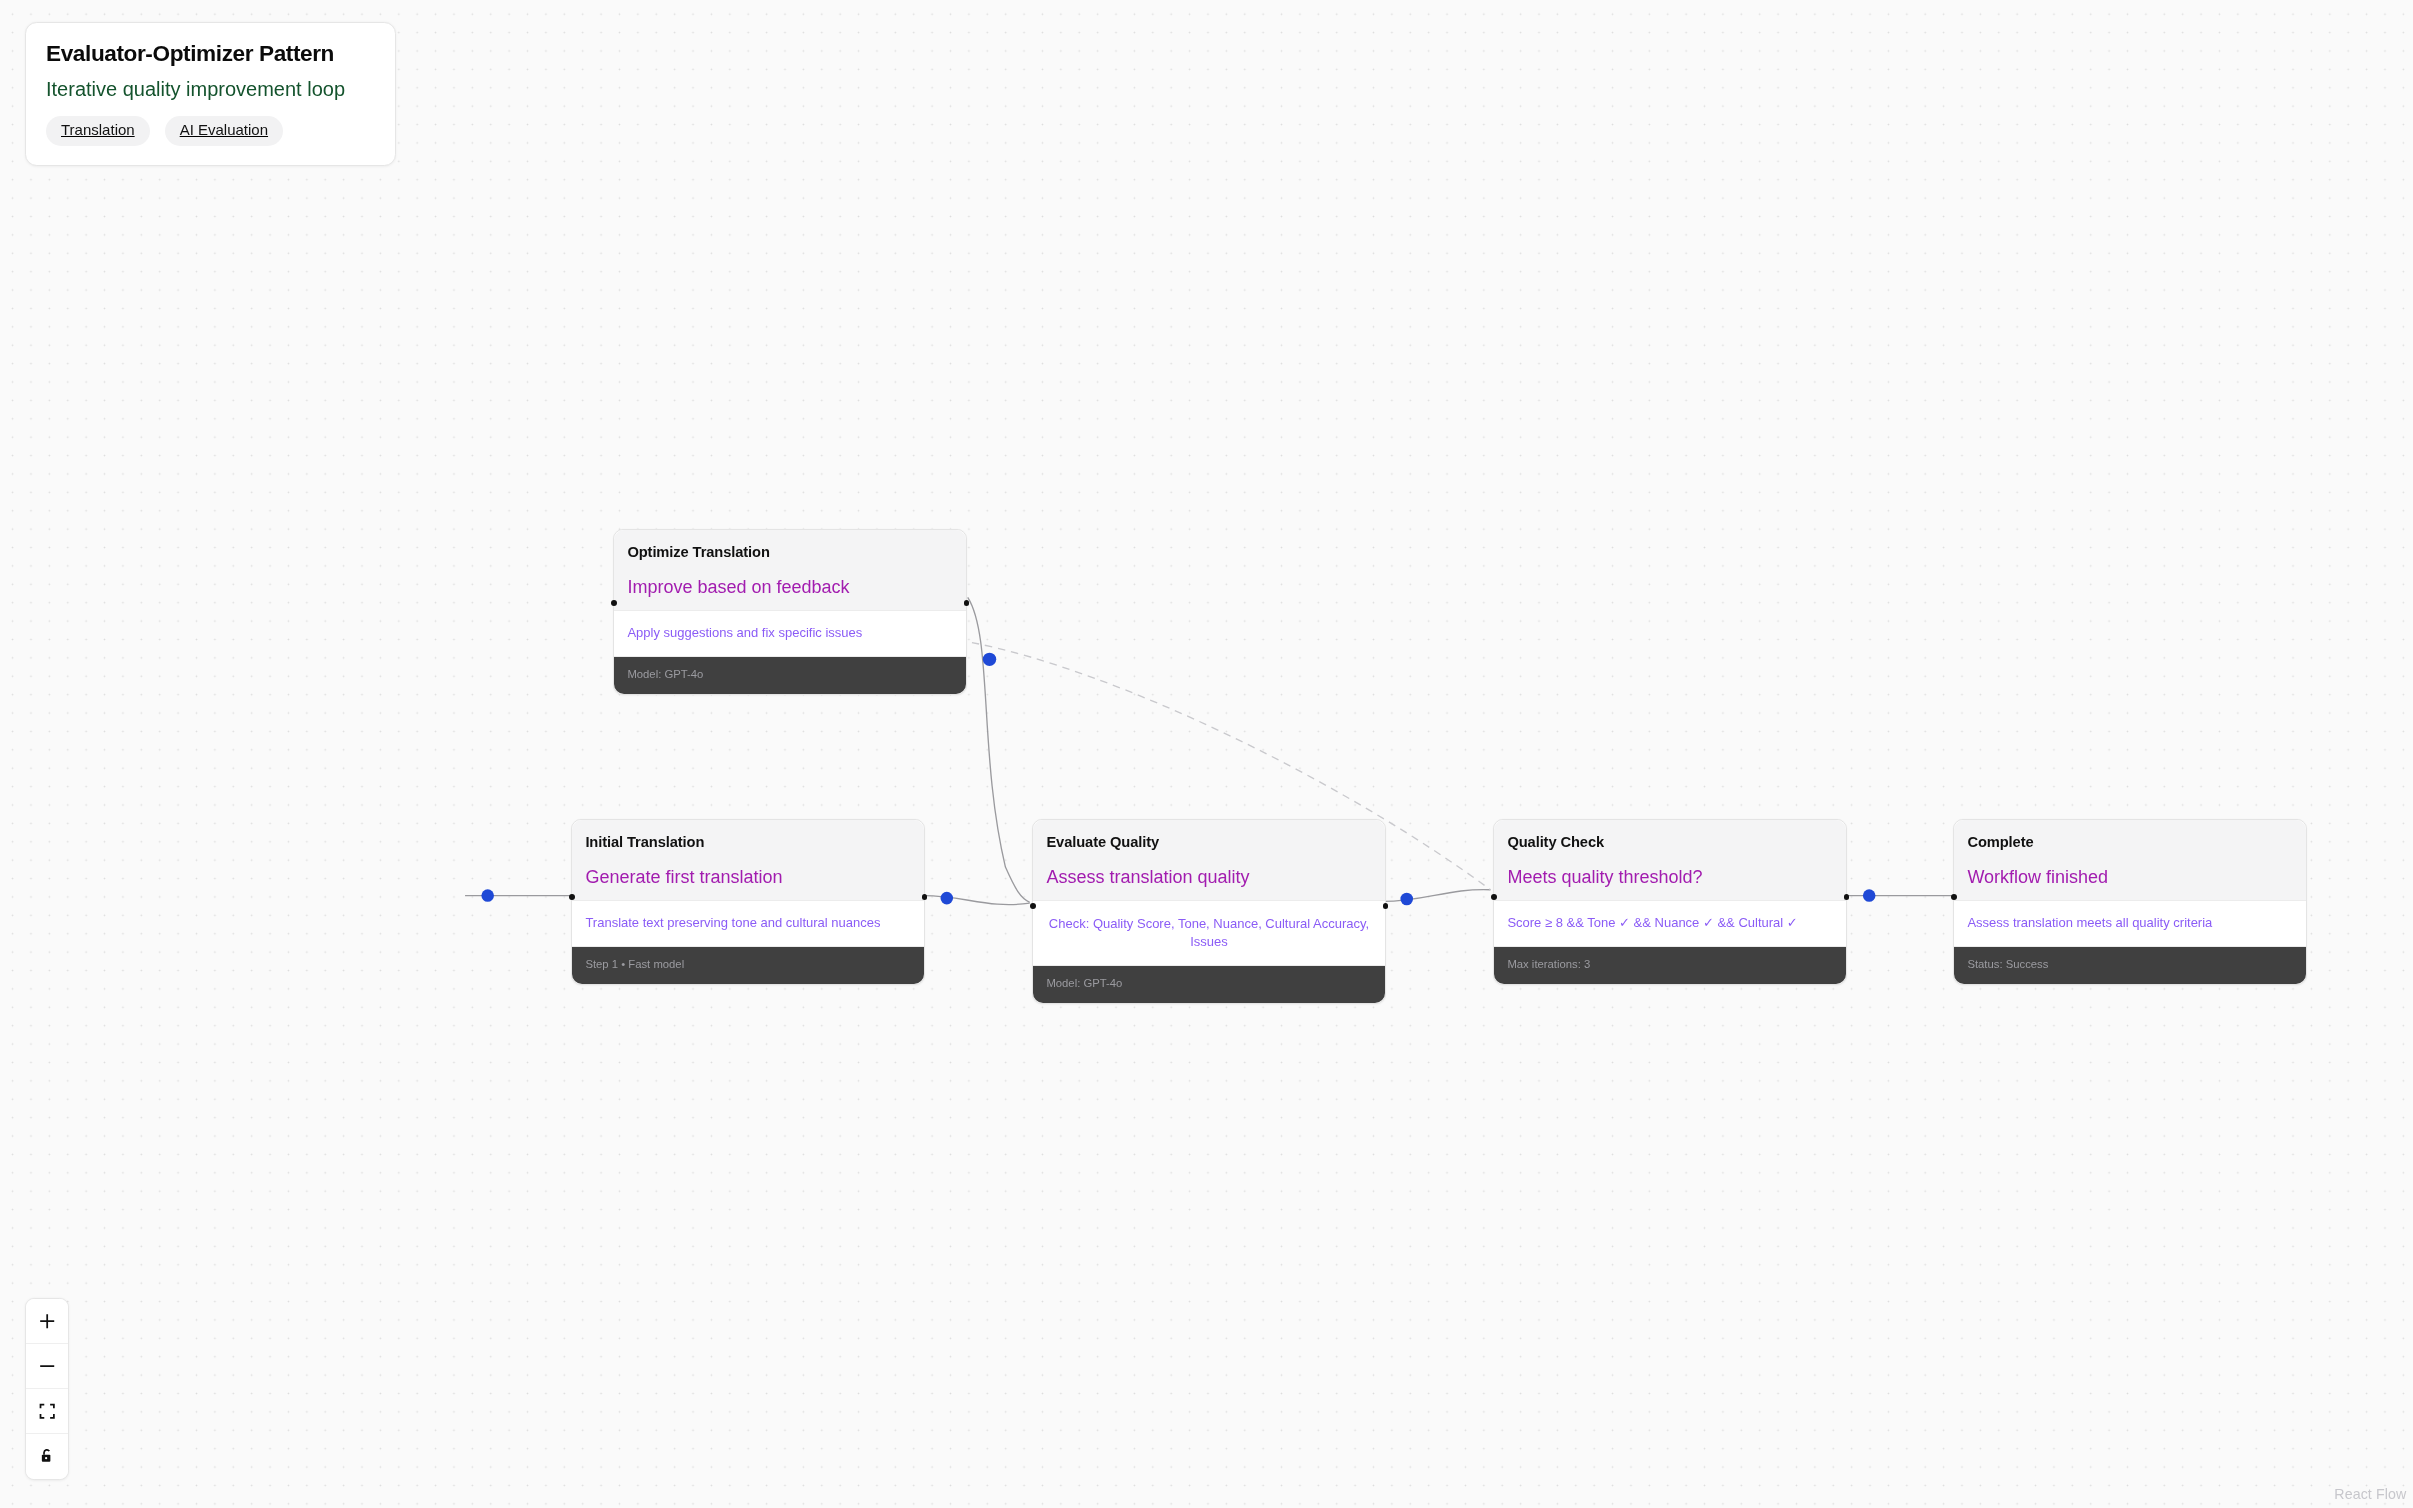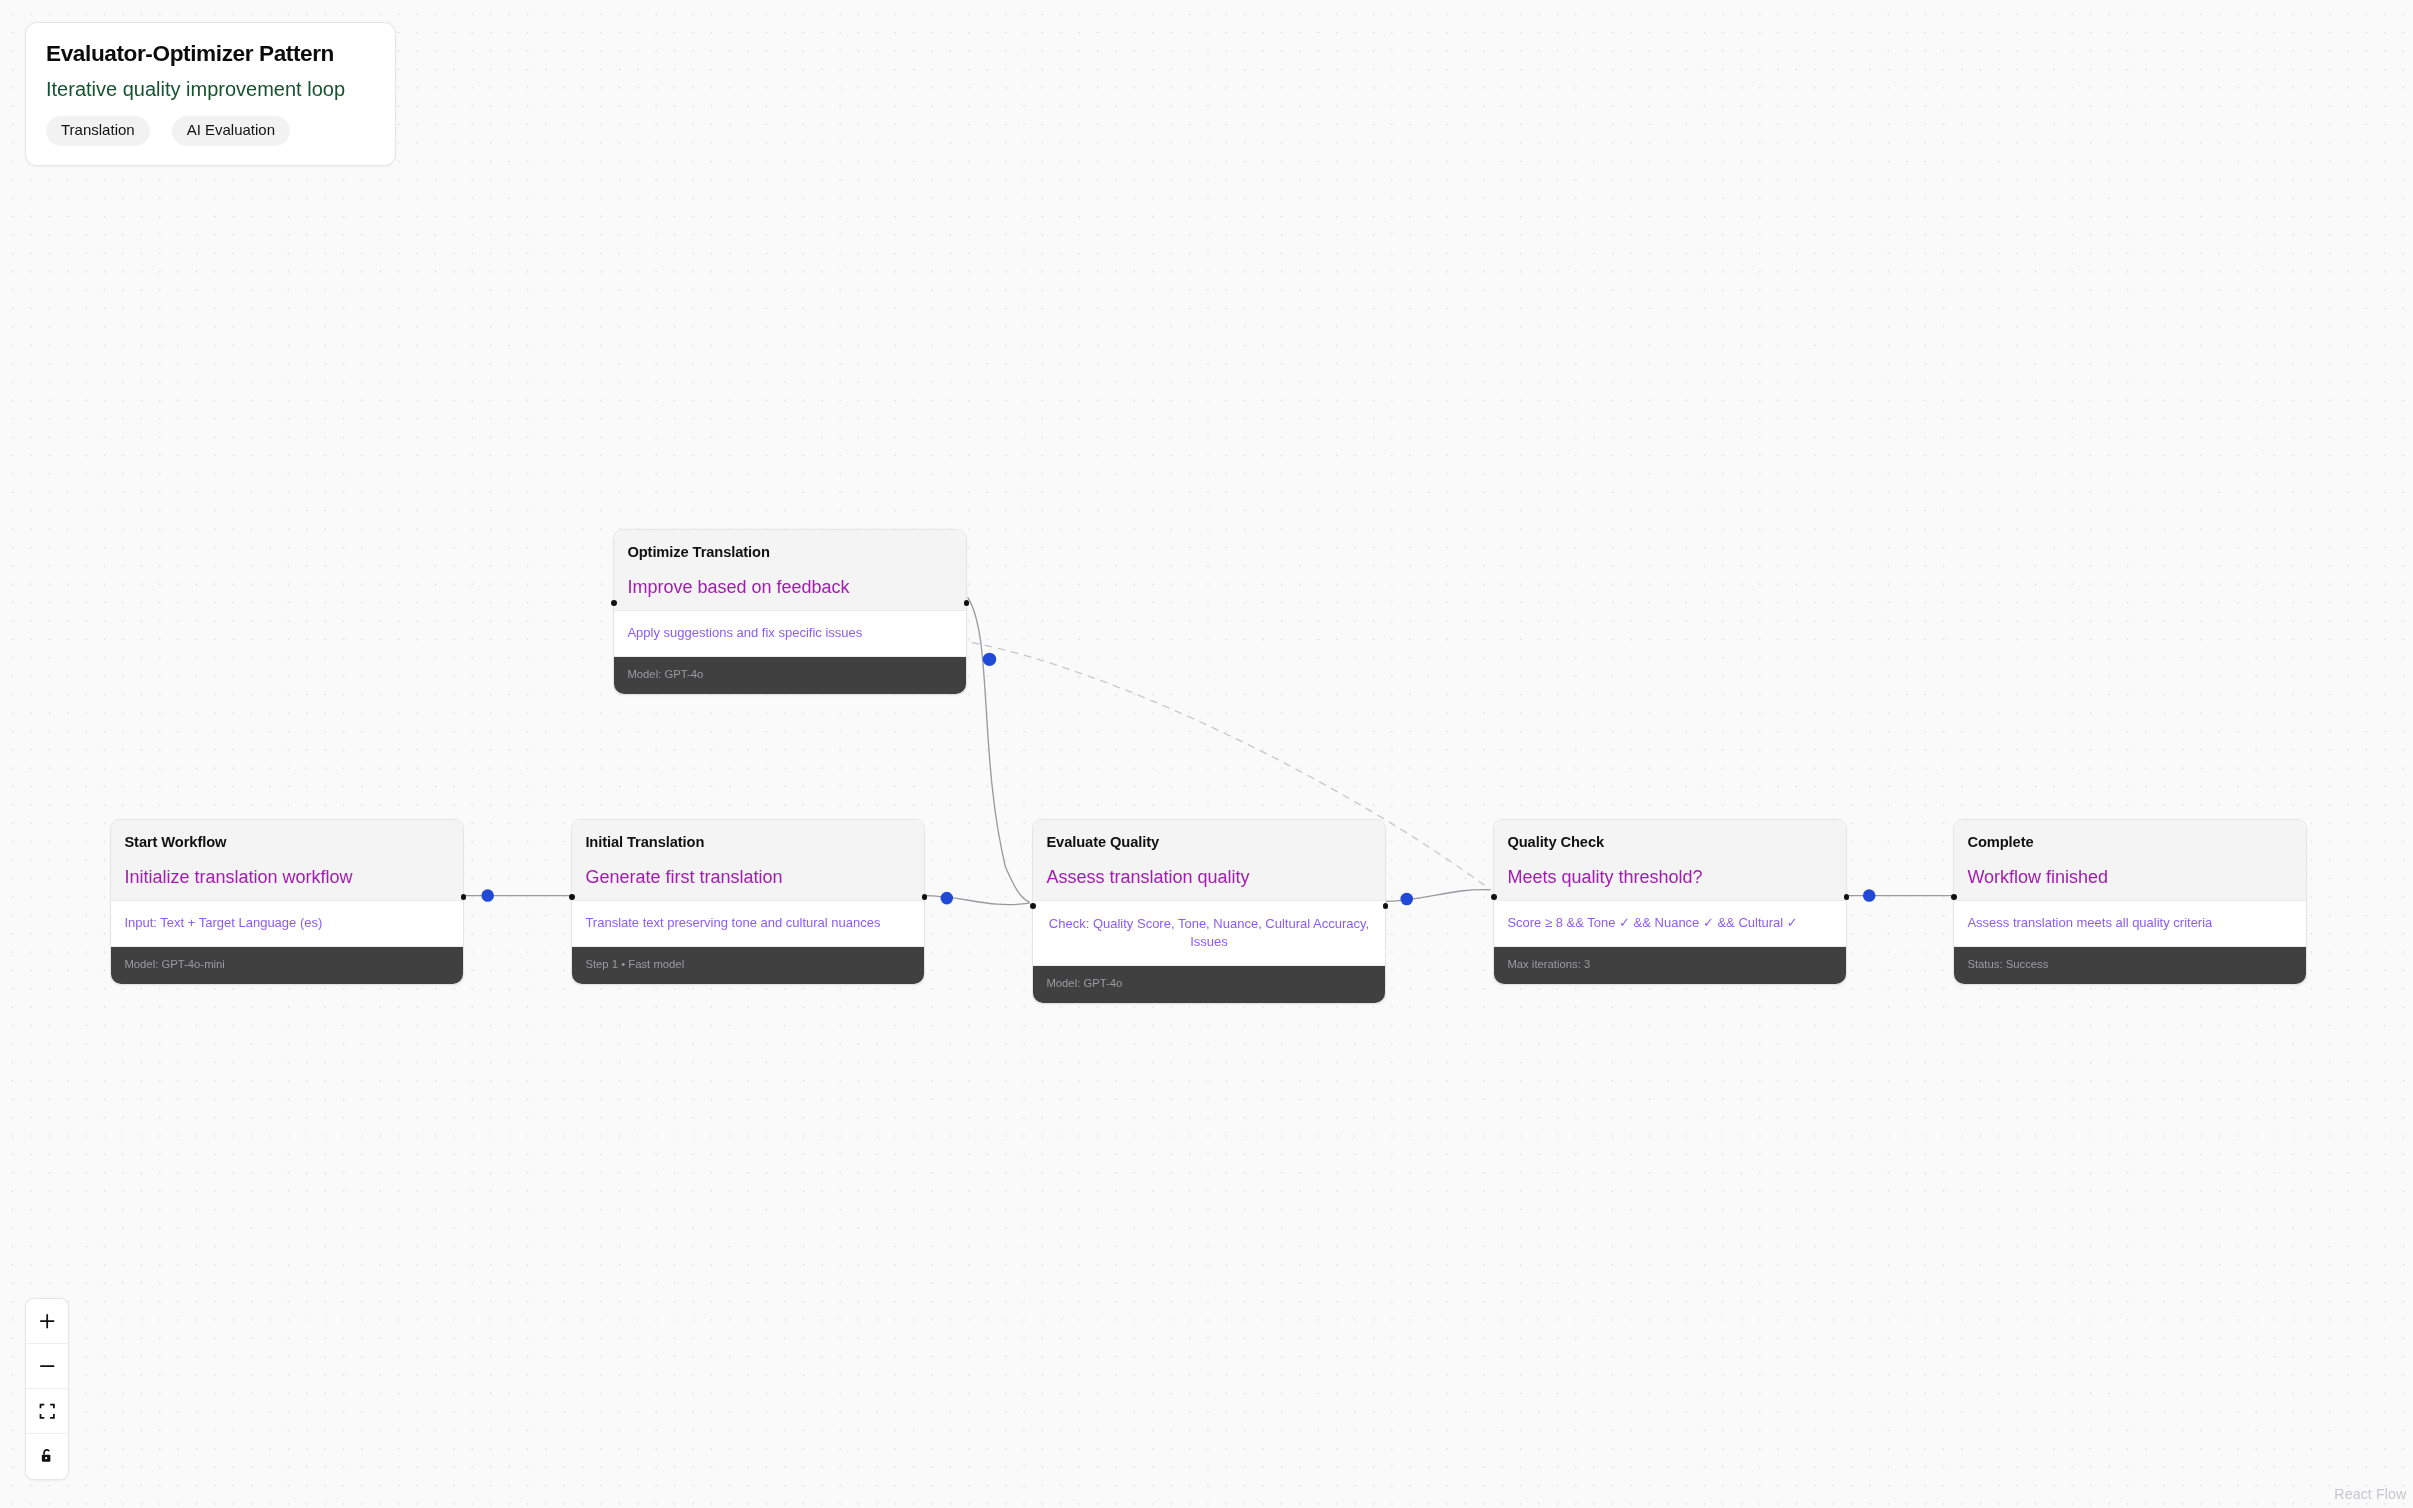--- a/index.html
+++ b/index.html
@@ -122,22 +122,23 @@
     line-height: 1.15;
   }
   #info-panel .panel-subtitle {
     font-size: 20px;
     color: #14532d;
     margin-top: 9.2px;
     line-height: 1.25;
   }
   #info-panel .panel-tags {
     display: flex;
-    gap: 22px;
+    gap: 15px;
     margin-top: 14.2px;
+    text-decoration: underline;
   }
   .tag-chip {
     background: #f2f2f3;
     border-radius: 837px;
     padding: 6.7px 15px 7.5px 15px;
     font-size: 15px;
     color: #121212;
     line-height: 1.1;
     white-space: nowrap;
   }
@@ -211,31 +212,20 @@
     <g>
       <path d="M 1155 713 C 1185 760, 1168 900, 1200 1035 C 1212 1062, 1218 1072, 1229 1077" fill="none" stroke="#9a9a9e" stroke-width="1.6"></path>
       <circle cx="1181" cy="787" r="8" fill="#1f49d6"></circle>
     </g>
 
     <g>
       <path d="M 1160 767 C 1330 800, 1600 930, 1779 1062" fill="none" stroke="#c9c9cd" stroke-width="1.6" stroke-dasharray="9 7"></path>
     </g>
   </svg>
 
-  <div class="rf-node" id="node-start-workflow" style="left:110px; top:819px;">
-    <div class="node-inner">
-      <div class="node-header">
-        <div class="node-title">Start Workflow</div>
-        <div class="node-subtitle">Initialize translation workflow</div>
-      </div>
-      <div class="node-body">Input: Text + Target Language (es)</div>
-      <div class="node-footer">Model: GPT-4o-mini</div>
-    </div>
-    <div class="handle right" style="top:74px;"></div>
-  </div>
 
   <div class="rf-node" id="node-initial-translation" style="left:571px; top:819px;">
     <div class="node-inner">
       <div class="node-header">
         <div class="node-title">Initial Translation</div>
         <div class="node-subtitle">Generate first translation</div>
       </div>
       <div class="node-body">Translate text preserving tone and cultural nuances</div>
       <div class="node-footer">Step 1 • Fast model</div>
     </div>

